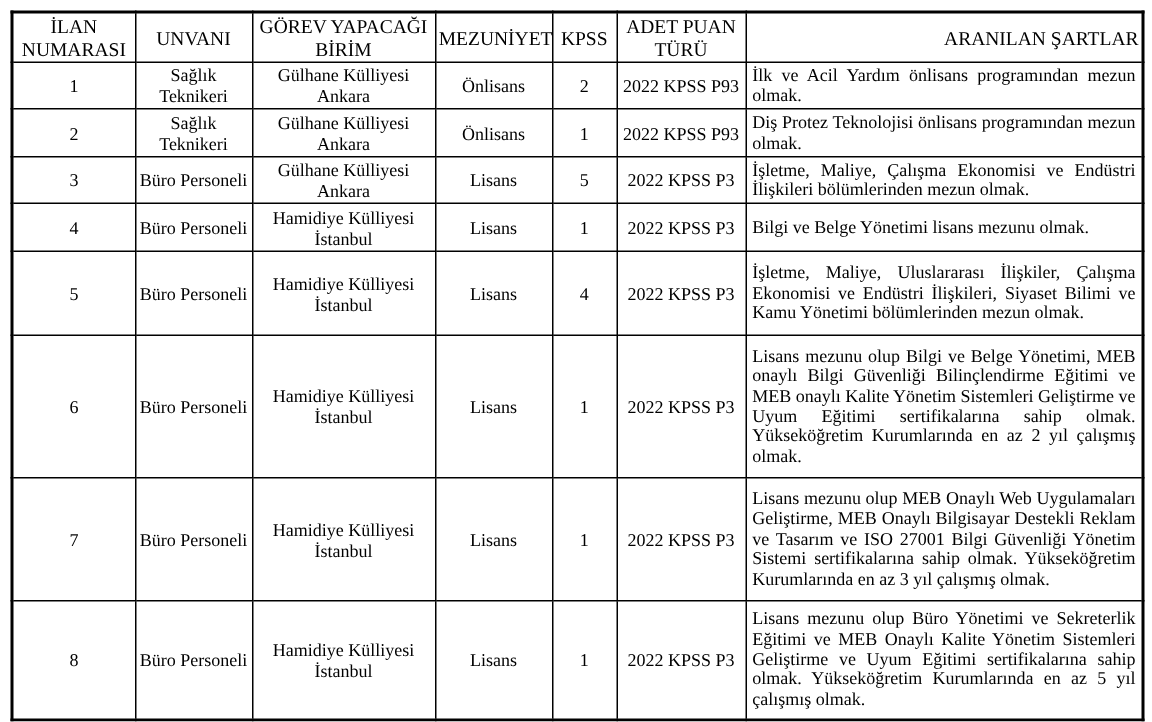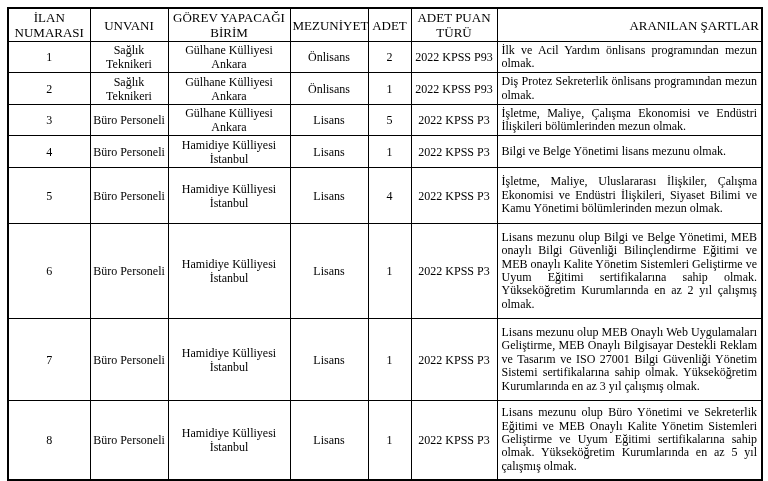--- a/index.html
+++ b/index.html
@@ -79,21 +79,21 @@
       <col style="width:43px">
       <col style="width:86px">
       <col style="width:265px">
     </colgroup>
     <thead>
       <tr>
         <th>İLAN NUMARASI</th>
         <th>UNVANI</th>
         <th>GÖREV YAPACAĞI BİRİM</th>
         <th>MEZUNİYET</th>
-        <th>ADET</th>
+        <th>KPSS</th>
         <th>ADET PUAN TÜRÜ</th>
         <th class="h-sartlar">ARANILAN ŞARTLAR</th>
       </tr>
     </thead>
     <tbody>
       <tr>
         <td>1</td>
         <td>Sağlık Teknikeri</td>
         <td>Gülhane Külliyesi Ankara</td>
         <td>Önlisans</td>
@@ -101,21 +101,21 @@
         <td>2022 KPSS P93</td>
         <td class="c-sartlar">İlk ve Acil Yardım önlisans programından mezun olmak.</td>
       </tr>
       <tr>
         <td>2</td>
         <td>Sağlık Teknikeri</td>
         <td>Gülhane Külliyesi Ankara</td>
         <td>Önlisans</td>
         <td>1</td>
         <td>2022 KPSS P93</td>
-        <td class="c-sartlar">Diş Protez Sekreterlik önlisans programından mezun olmak.</td>
+        <td class="c-sartlar">Diş Protez Teknolojisi önlisans programından mezun olmak.</td>
       </tr>
       <tr>
         <td>3</td>
         <td>Büro Personeli</td>
         <td>Gülhane Külliyesi Ankara</td>
         <td>Lisans</td>
         <td>5</td>
         <td>2022 KPSS P3</td>
         <td class="c-sartlar">İşletme, Maliye, Çalışma Ekonomisi ve Endüstri İlişkileri bölümlerinden mezun olmak.</td>
       </tr>

